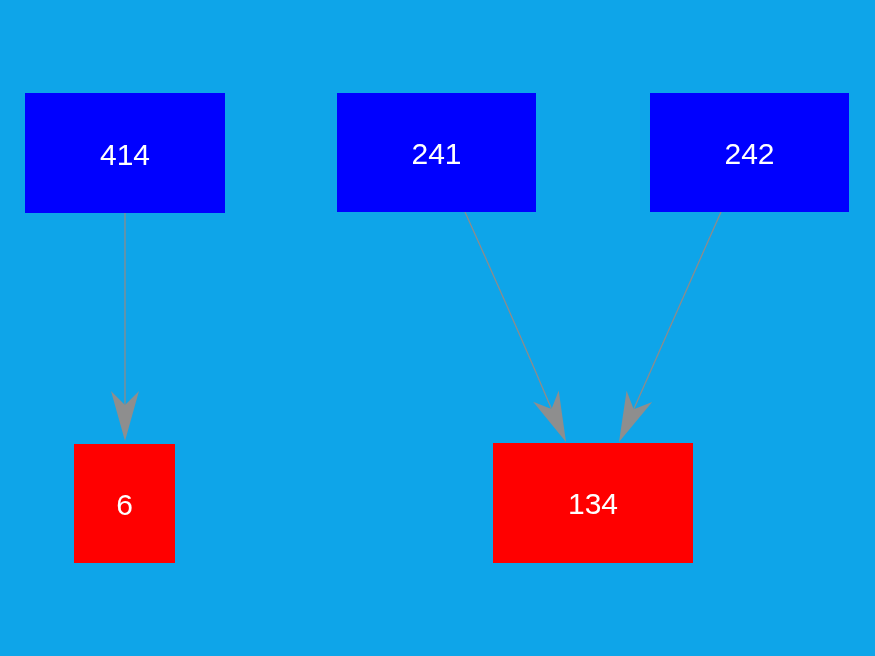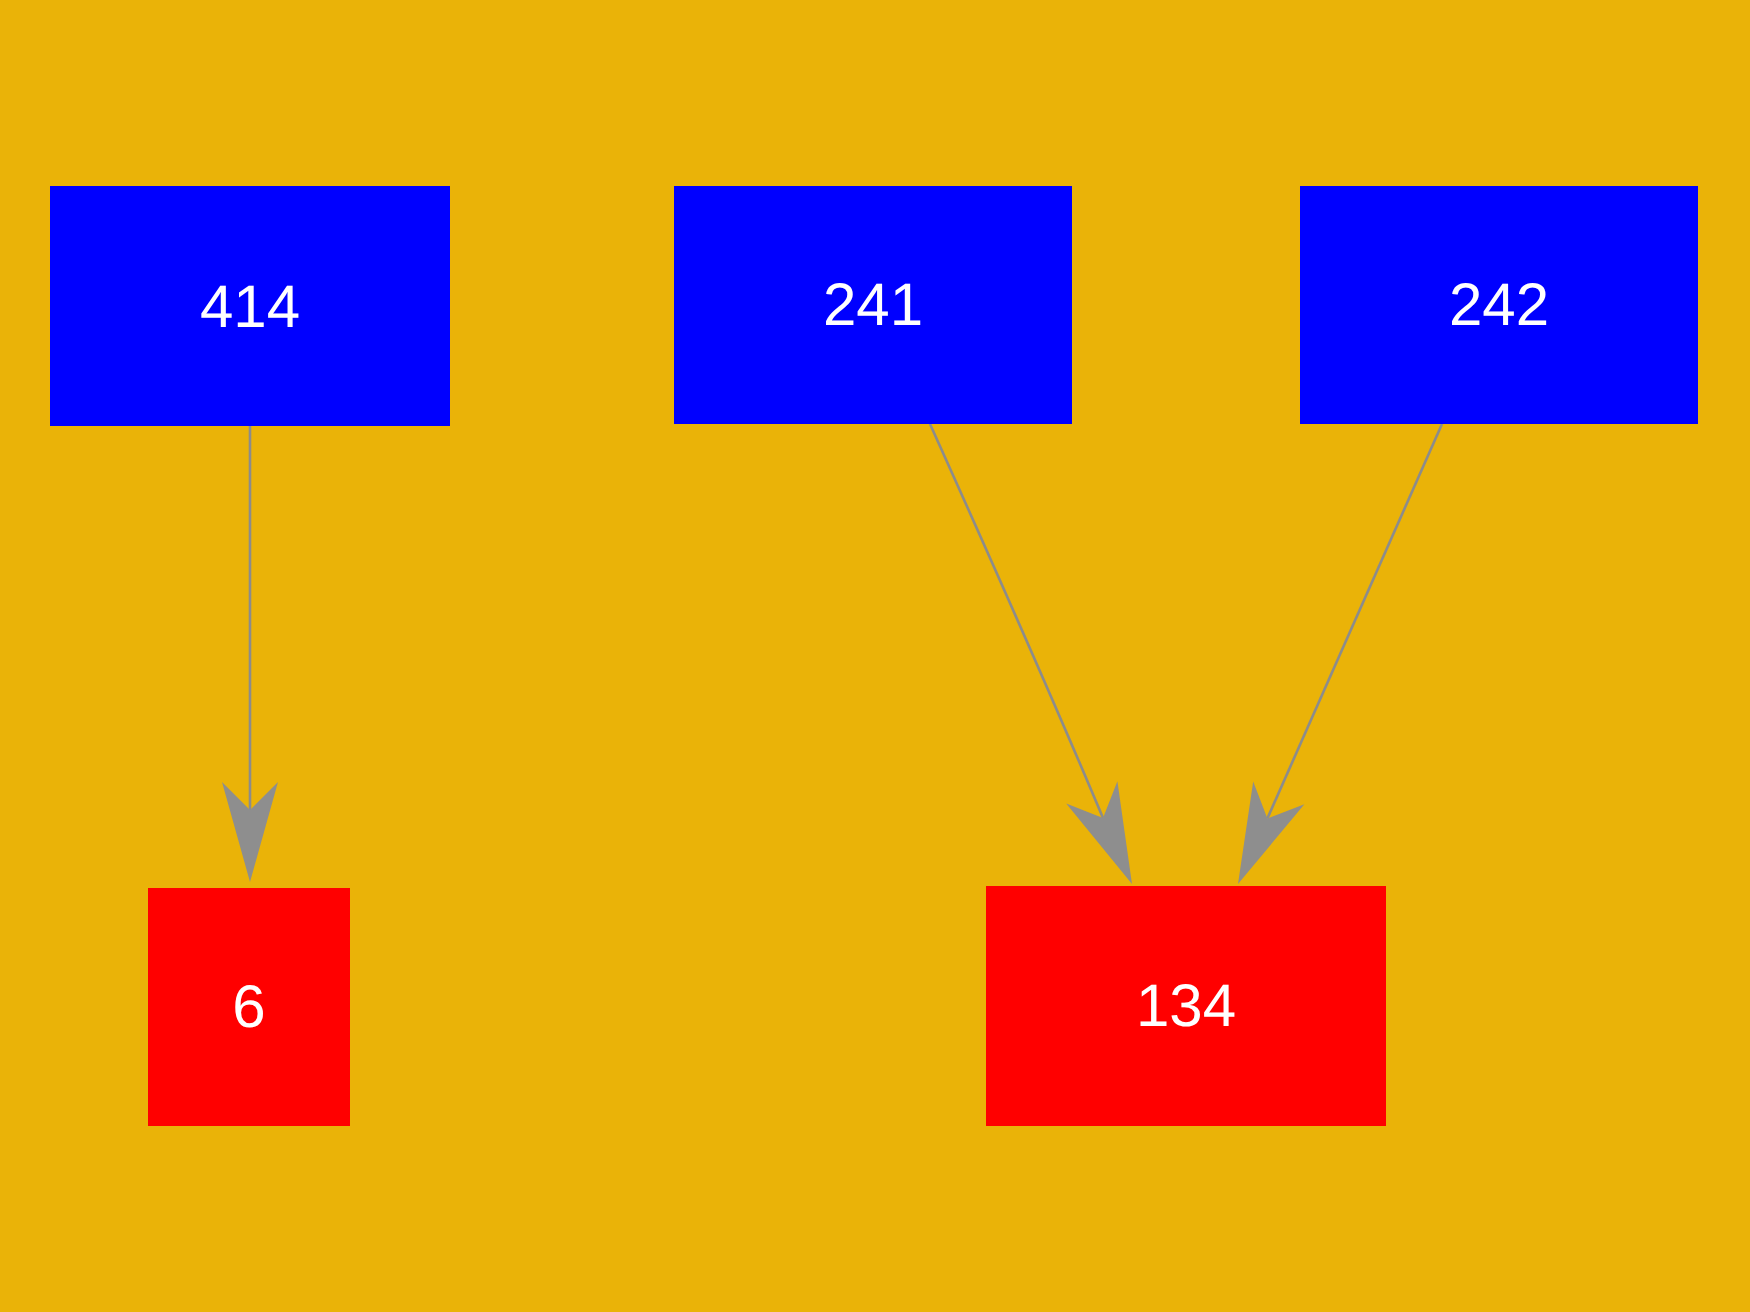--- a/index.html
+++ b/index.html
@@ -4,21 +4,21 @@
 <style>
   html, body {
     margin: 0;
     padding: 0;
     background: #ffffff;
   }
   .canvas {
     position: relative;
     width: 875px;
     height: 656px;
-    background: #eab308;
+    background: #0ea5e9;
     overflow: hidden;
   }
   svg {
     display: block;
   }
   .node-label {
     font-family: "Liberation Sans", sans-serif;
     font-size: 30px;
     text-anchor: middle;
     dominant-baseline: central;

